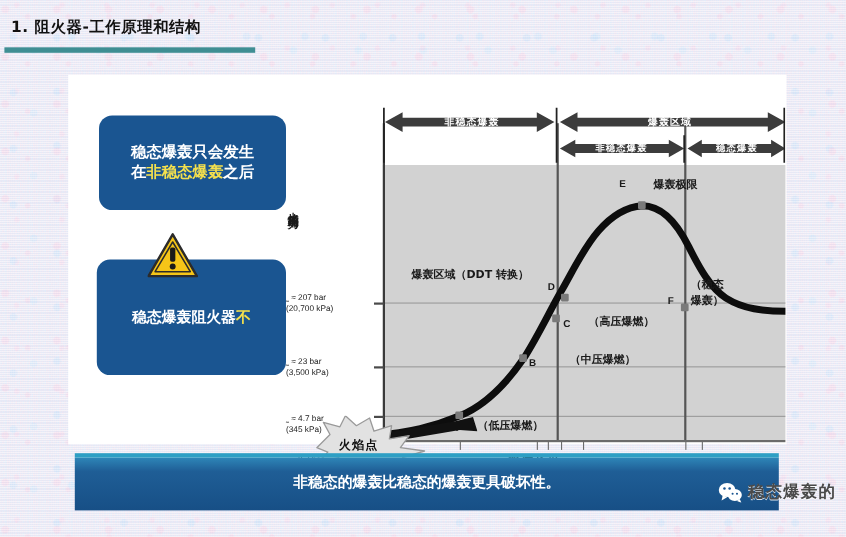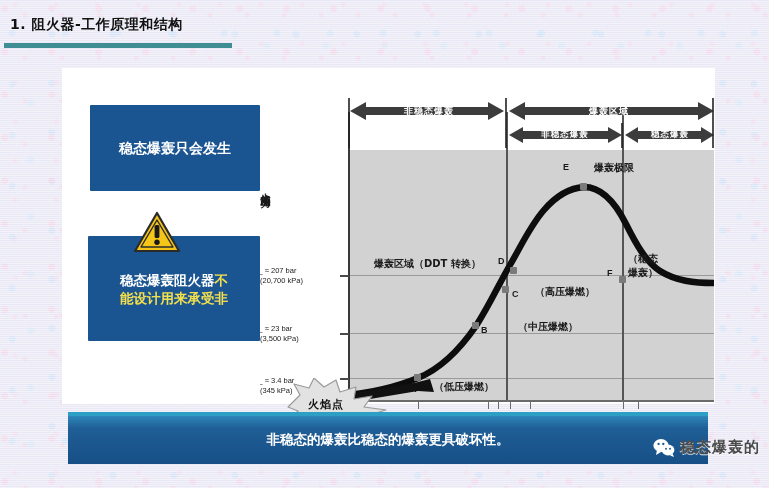--- a/index.html
+++ b/index.html
@@ -46,21 +46,21 @@
   }
 
   
   #panel {
     position:absolute; left:62px; top:68px; width:653px; height:336px;
     background:#ffffff; z-index:4;
   }
 
   
   .callout {
-    position:absolute; background:#1a5591; border-radius:1px;
+    position:absolute; background:#1a5591; border-radius:12px;
     color:#ffffff; text-align:center; z-index:6;
     font-family:"DejaVu Sans","Liberation Sans",sans-serif;
     font-weight:bold; line-height:1.3;
   }
   #callout-1 { left:90px; top:105px; width:170px; height:86px;
                font-size:14px; display:flex; align-items:center; justify-content:center; }
   #callout-2 { left:88px; top:236px; width:172px; height:105px; font-size:13.5px;
                display:flex; align-items:center; justify-content:center; padding:2px 6px 0; }
   .hl { color:#f4e04d; }
   .c1line, .c2line { display:block; white-space:nowrap; }
@@ -157,29 +157,31 @@
 <div id="title-bar">
   <div id="page-title">1. 阻火器-工作原理和结构</div>
   <div id="title-rule"></div>
 </div>
 
 <div id="panel"></div>
 
 <div class="callout" id="callout-1">
   <div class="inner">
     <span class="c1line">稳态爆轰只会发生</span>
+    <span class="c1line">
+      <span>在</span><span class="hl">非稳态爆轰</span><span>之后</span>
+    </span>
   </div>
 </div>
 
 <div class="callout" id="callout-2">
   <div class="inner">
     <span class="c2line">
       <span>稳态爆轰阻火器</span><span class="hl">不</span>
     </span>
-    <span class="c2line hl">能设计用来承受非</span>
   </div>
 </div>
 
 <svg id="warn-icon" viewBox="0 0 46 42">
   <polygon points="23,2 45,40 1,40" fill="#f5c518" stroke="#2b2b2b" stroke-width="2.2" stroke-linejoin="round"></polygon>
   <polygon points="23,9 39,36 7,36" fill="#f5c518" stroke="#2b2b2b" stroke-width="1.4" stroke-linejoin="round"></polygon>
   <rect x="20.6" y="14" width="4.8" height="13" rx="1.6" fill="#1a1a1a"></rect>
   <circle cx="23" cy="31.3" r="2.7" fill="#1a1a1a"></circle>
 </svg>
 
@@ -203,21 +205,21 @@
 
   <div class="ylabel-box" style="left:-2px; top:176px;">
     <div class="ylabel-txt" style="position:static;"><span class="approx">˷</span> <span>≈ 207 bar</span></div>
     <div class="ylabel-txt" style="position:static;">(20,700 kPa)</div>
   </div>
   <div class="ylabel-box" style="left:-2px; top:234px;">
     <div class="ylabel-txt" style="position:static;"><span class="approx">˷</span> <span>≈ 23 bar</span></div>
     <div class="ylabel-txt" style="position:static;">(3,500 kPa)</div>
   </div>
   <div class="ylabel-box" style="left:-2px; top:286px;">
-    <div class="ylabel-txt" style="position:static;"><span class="approx">˷</span> <span>≈ 3.4 bar</span></div>
+    <div class="ylabel-txt" style="position:static;"><span class="approx">˷</span> <span>≈ 4.7 bar</span></div>
     <div class="ylabel-txt" style="position:static;">(345 kPa)</div>
   </div>
   <div class="ylabel-box" style="left:-2px; top:323px;">
     <div class="ylabel-txt" style="position:static;"><span class="approx">˷</span> <span>≈ 0.7 bar</span></div>
     <div class="ylabel-txt" style="position:static;">(70 kPa)</div>
   </div>
 
   <div id="y-axis-title">火焰前端压力</div>
   <div id="x-axis-title">管道长度</div>
 
@@ -275,21 +277,21 @@
   <div class="dot" style="left:318px; top:93px;"></div>
   <div class="dot" style="left:357px; top:186px;"></div>
 
   <div class="ann ann-pt" style="left:148px; top:294px;">A</div>
   <div class="ann ann-pt" style="left:219px; top:235px;">B</div>
   <div class="ann ann-pt" style="left:250px; top:199px;">C</div>
   <div class="ann ann-pt" style="left:236px; top:166px;">D</div>
   <div class="ann ann-pt" style="left:301px; top:72px;">E</div>
   <div class="ann ann-pt" style="left:345px; top:178px;">F</div>
 
-  <div class="ann ann-cn" style="left:112px; top:167px;">爆轰区域（DDT 转换）</div>
+  <div class="ann ann-cn" style="left:112px; top:153px;">爆轰区域（DDT 转换）</div>
   <div class="ann ann-cn" style="left:172px; top:290px;">（低压爆燃）</div>
   <div class="ann ann-cn" style="left:256px; top:230px;">（中压爆燃）</div>
   <div class="ann ann-cn" style="left:273px; top:195px;">（高压爆燃）</div>
   <div class="ann ann-cn" style="left:366px; top:162px;">（稳态</div>
   <div class="ann ann-cn" style="left:366px; top:176px;">爆轰）</div>
   <div class="ann ann-cn" style="left:332px; top:71px;">爆轰极限</div>
 
   <svg id="starburst" viewBox="0 0 106 54">
     <polygon points="4,29 16,17 10,6 25,10 30,0 40,9 52,2 56,14 72,9 70,21 88,18 80,29 102,32 82,38 92,49 74,47 72,54 58,45 48,53 40,43 27,49 24,38 6,42 14,33" fill="#e2e2e2" stroke="#9a9a9a" stroke-width="1.2" stroke-linejoin="round"></polygon>
   </svg>

